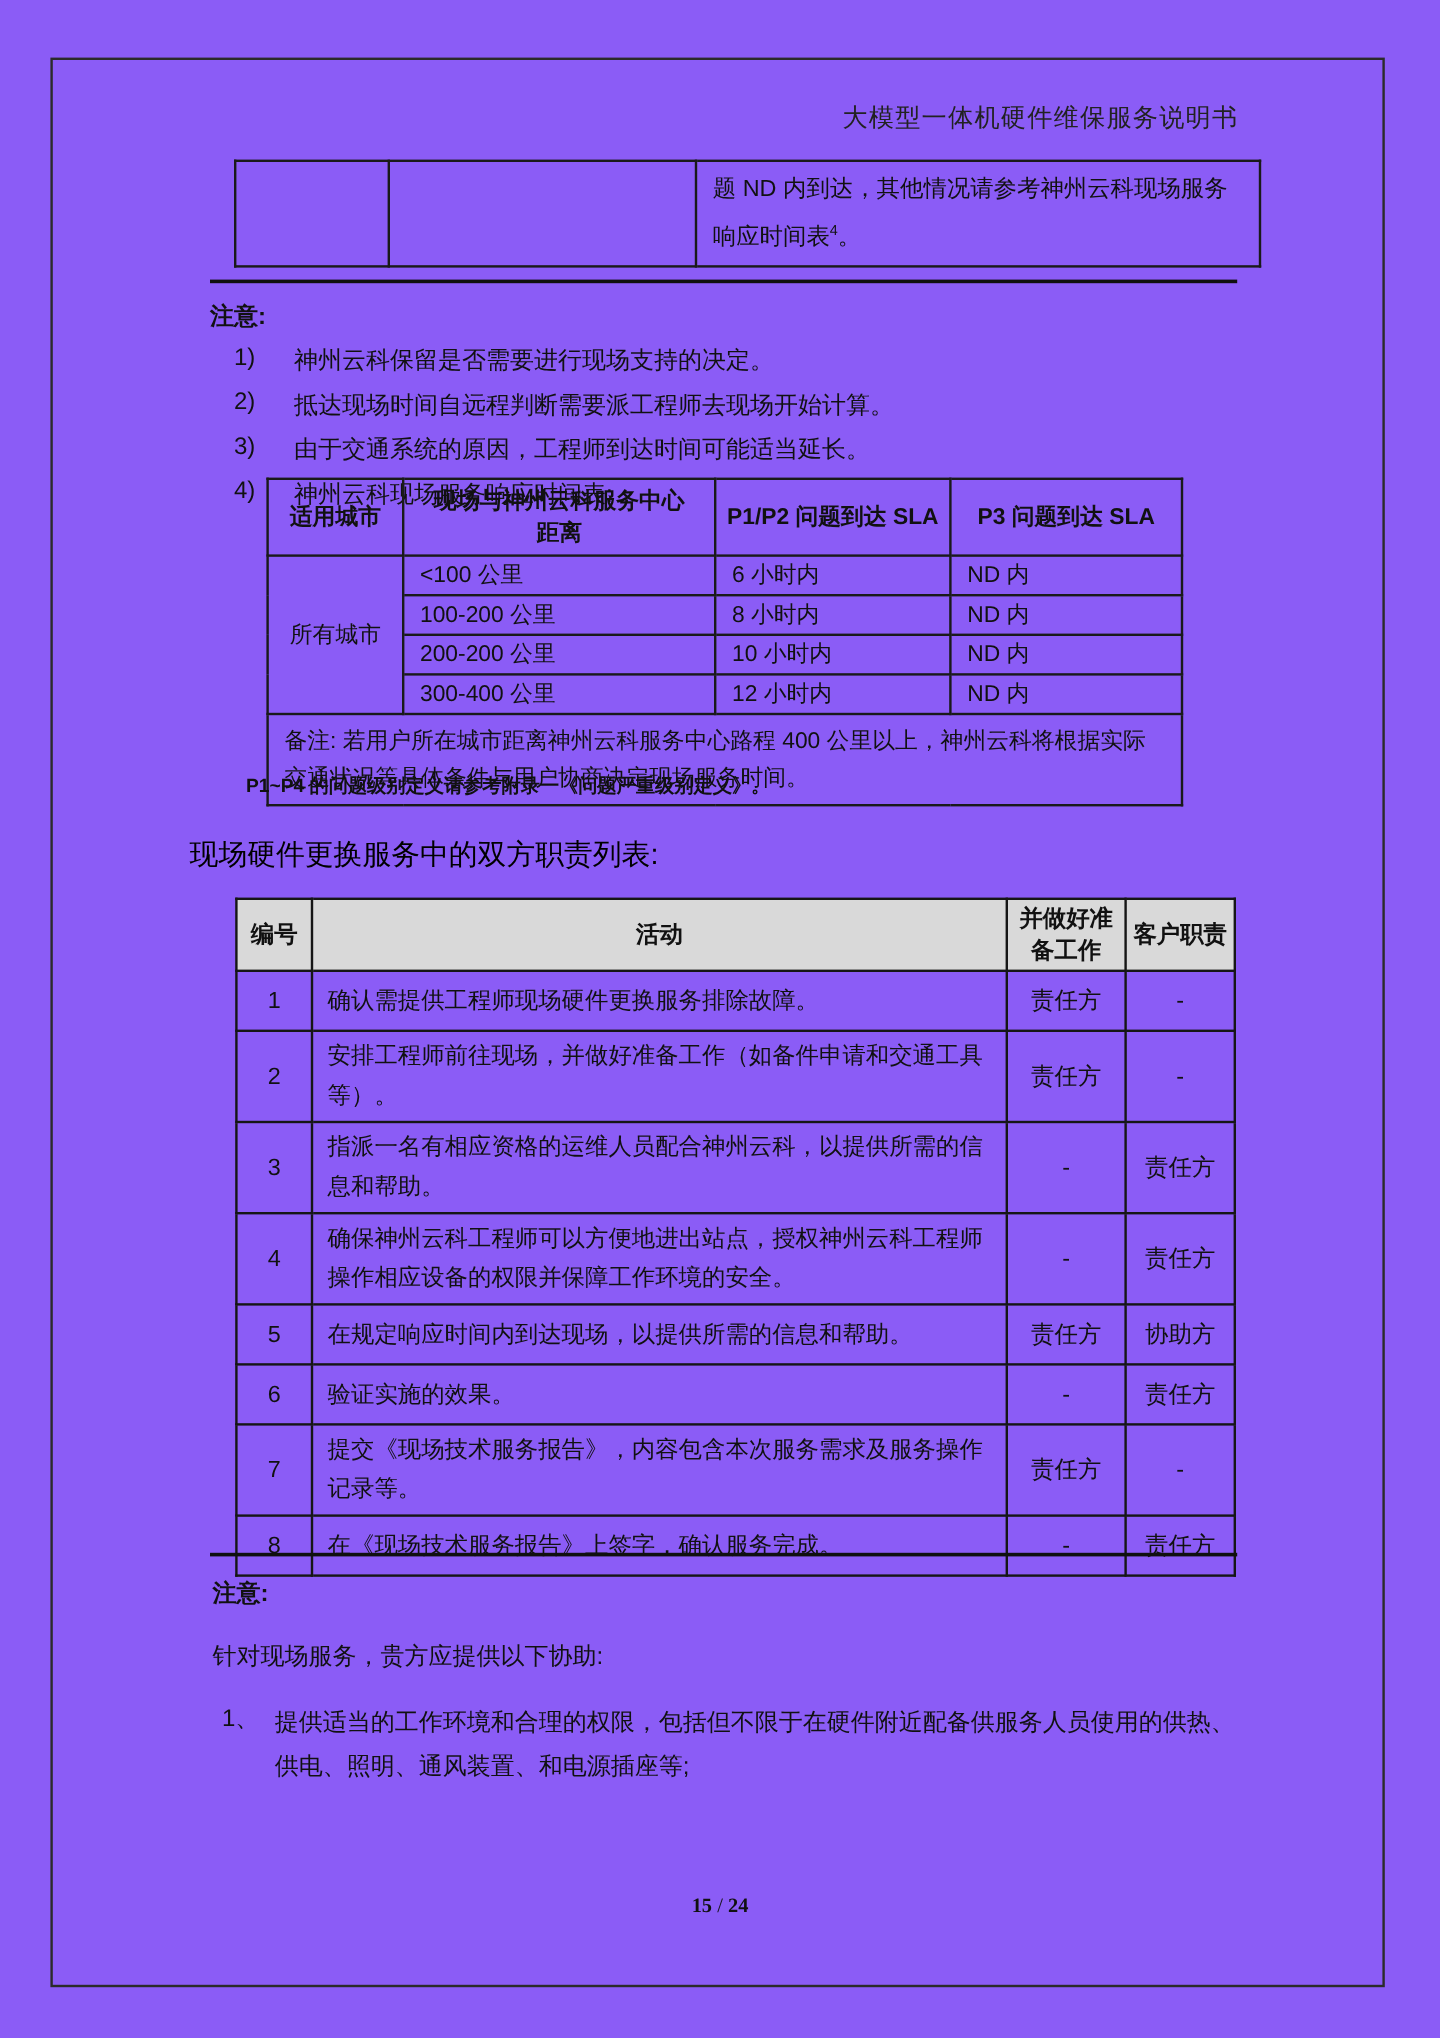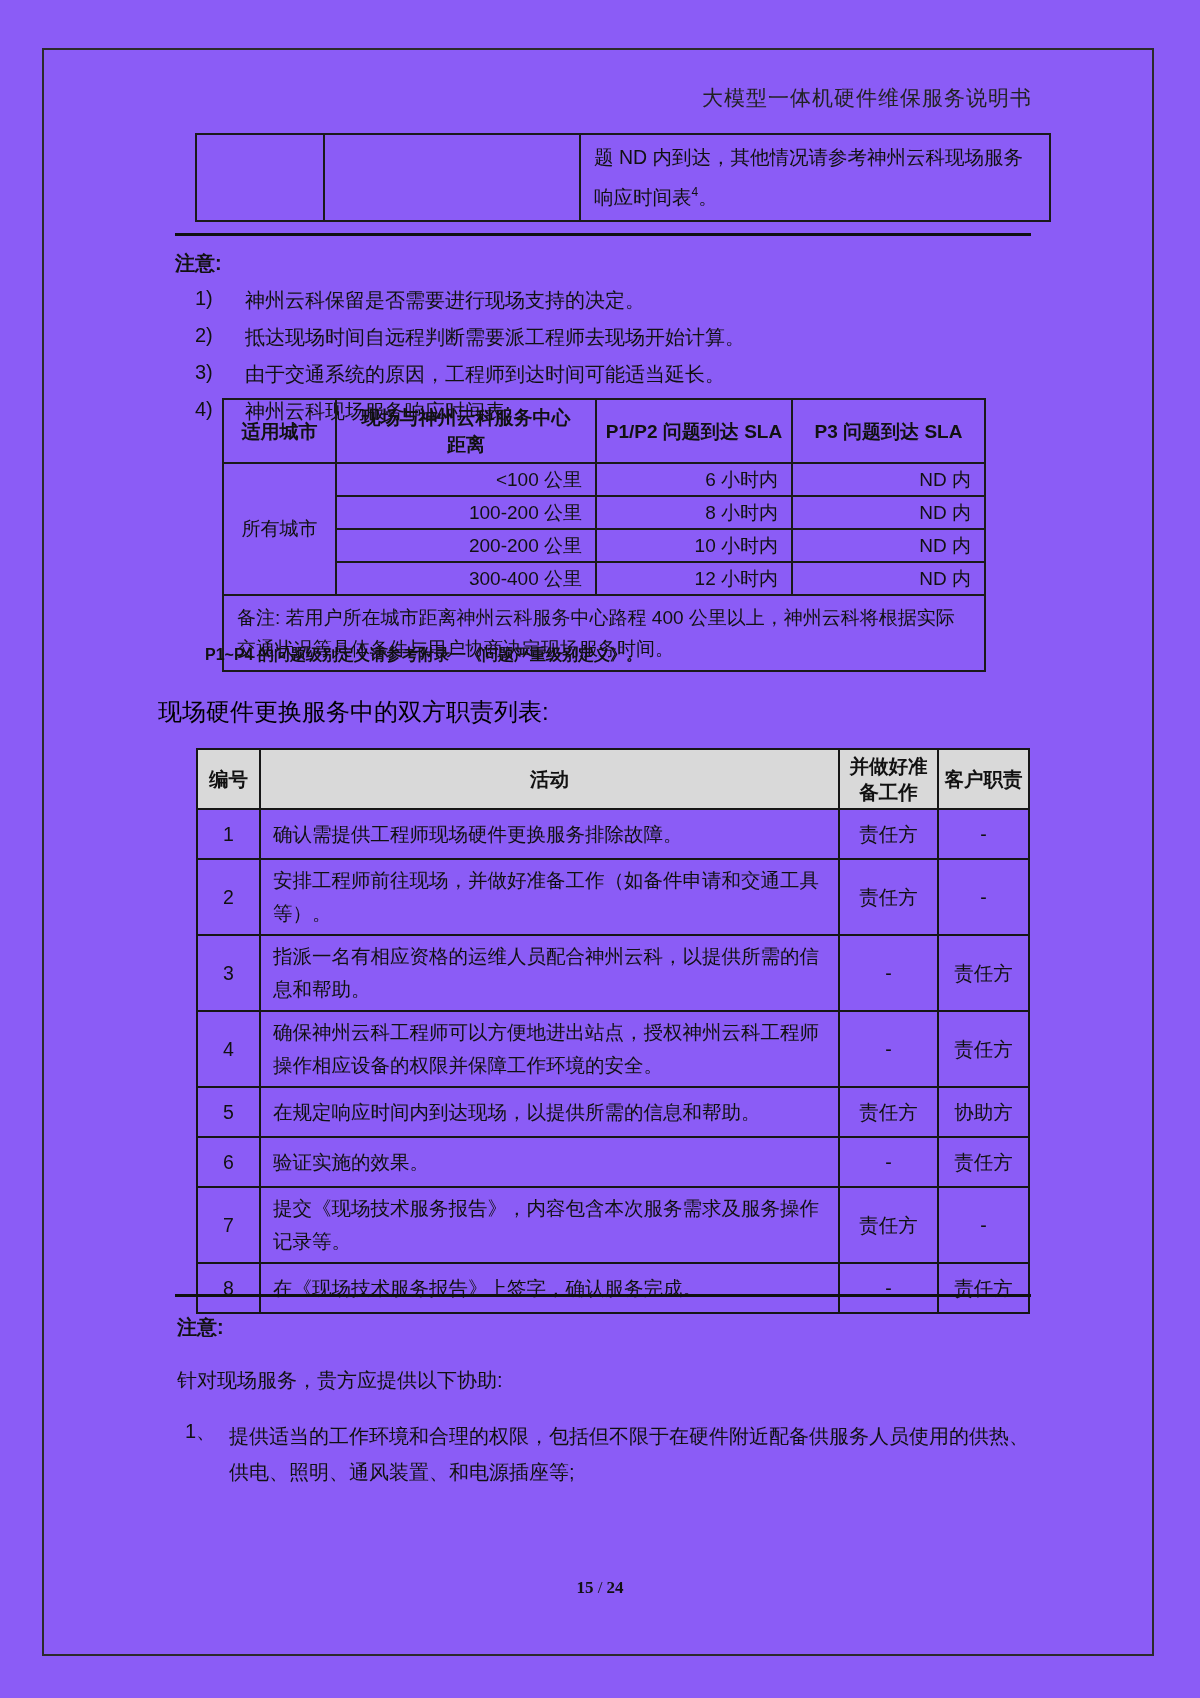--- a/index.html
+++ b/index.html
@@ -37,21 +37,21 @@
   .note-num{flex:0 0 50px;margin-left:20px;}
   .note-text{flex:1;}
   
   .sla-table{
     position:absolute;top:398px;left:222px;border-collapse:collapse;table-layout:fixed;
   }
   .sla-table td,.sla-table th{border:2px solid #1a1a1a;font-size:19px;}
   .sla-table th{font-weight:bold;text-align:center;padding:4px 2px;line-height:27px;height:52px;}
   .hdr-wrap{display:inline-block;max-width:225px;}
   .sla-c1{width:107px;} .sla-c2{width:254px;} .sla-c3{width:190px;} .sla-c4{width:187px;border-radius:30px;}
-  .sla-table td.cell{padding:2px 13px;line-height:27px;height:27px;text-align:right;border-radius:13px;}
+  .sla-table td.cell{padding:2px 13px;line-height:27px;height:27px;text-align:left;border-radius:13px;}
   .sla-city{text-align:center;vertical-align:middle;font-size:19px;}
   .sla-remark{padding:6px 13px;line-height:31px;font-size:19px;}
   
   .p-note{position:absolute;top:645px;left:205px;font-size:16px;font-weight:bold;}
   
   .section-title{position:absolute;top:696px;left:158px;font-size:24px;color:#000;}
   
   .resp-table{
     position:absolute;top:748px;left:196px;border-collapse:collapse;table-layout:fixed;
   }

